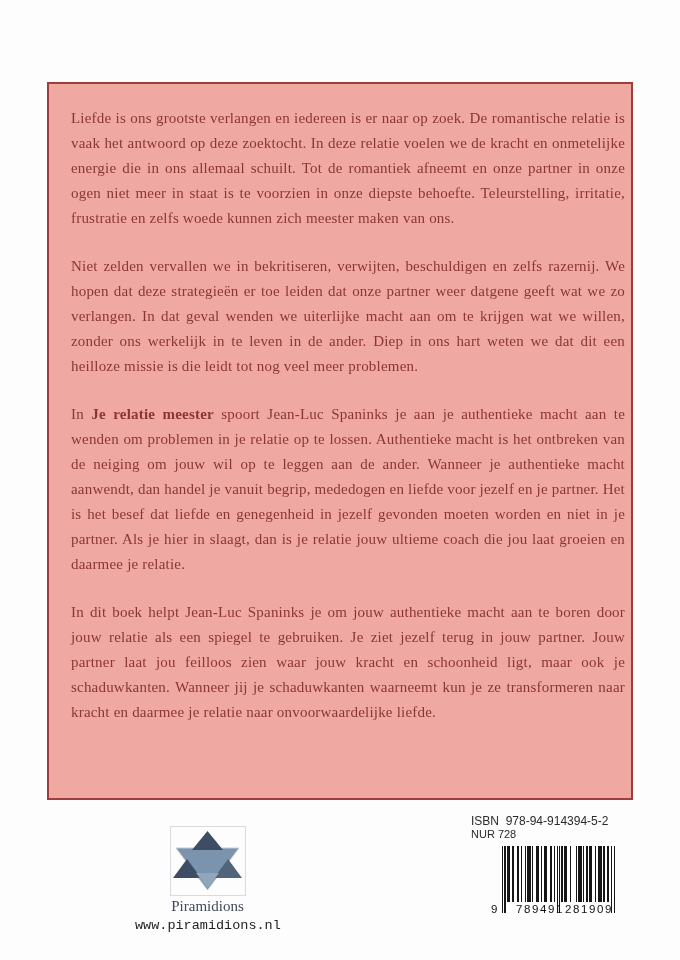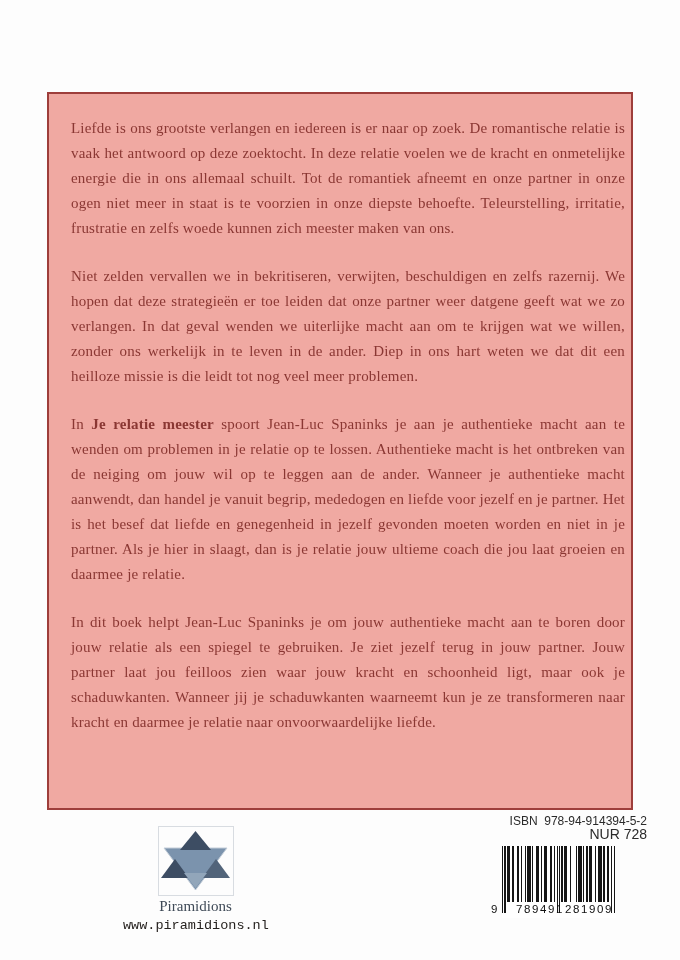--- a/index.html
+++ b/index.html
@@ -5,39 +5,39 @@
   html,body{margin:0;padding:0;}
   body{
     width:680px;height:960px;background:#ffffff;
     font-family:"Liberation Serif", serif;
     overflow:hidden;
   }
   .page{position:relative;width:680px;height:960px;background:#fdfdfd;}
 
   
   .panel{
-    position:absolute;left:47px;top:92px;width:586px;height:718px;
+    position:absolute;left:47px;top:82px;width:586px;height:718px;
     box-sizing:border-box;
     background:var(--panel-bg);
     border:2px solid var(--panel-border);
     padding:22px 6px 0 22px;
   }
   .panel p.para{
     margin:0 0 23px 0;
     font-size:15px;line-height:25px;
     color:var(--panel-text);
     text-align:justify;
     letter-spacing:0.2px;
   }
   .panel p.para span.b{font-weight:bold;}
   .panel p.para span.i{}
 
   
   .publisher{
-    position:absolute;left:123px;top:826px;width:145px;
+    position:absolute;left:135px;top:826px;width:145px;
     text-align:center;
   }
   .logo-box{
     width:74px;height:68px;margin:0 auto;
     background:#fdfdfd;border:1px solid #d8dce1;
     box-sizing:content-box;
   }
   .publisher .name{
     margin-top:2px;
     font-family:"Liberation Serif", serif;
@@ -47,26 +47,26 @@
   .publisher .site{
     margin-top:3px;
     font-family:Liberation Mono, monospace;
     font-size:13.5px;line-height:15px;
     color:#26221f;
   }
 
   
   .barcode-block{
     position:absolute;left:471px;top:815px;width:176px;
-    text-align:right;
+    text-align:left;
     font-family:"Liberation Sans", sans-serif;
     color:var(--ink);
   }
   .barcode-block .isbn{font-size:12px;line-height:13px;white-space:pre;}
-  .barcode-block .nur{font-size:14px;line-height:13px;white-space:pre;}
+  .barcode-block .nur{font-size:11px;line-height:13px;white-space:pre;}
   .bc{
     position:relative;
     width:114px;height:72px;
     margin:5px auto 0;
     background:#ffffff;
   }
   .bc-bars{display:flex;align-items:flex-start;height:67px;}
   .mod{flex:0 0 1.2px;width:1.2px;height:56px;background:transparent;}
   .mod.on{background:#161616;}
   .mod.guard.on{height:67px;}

